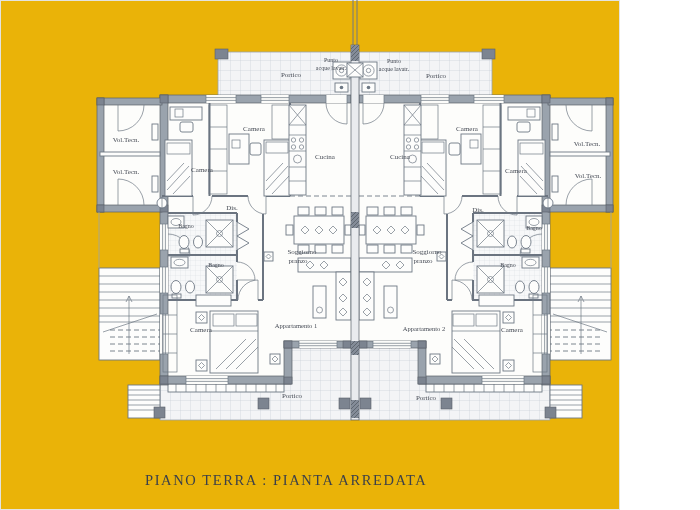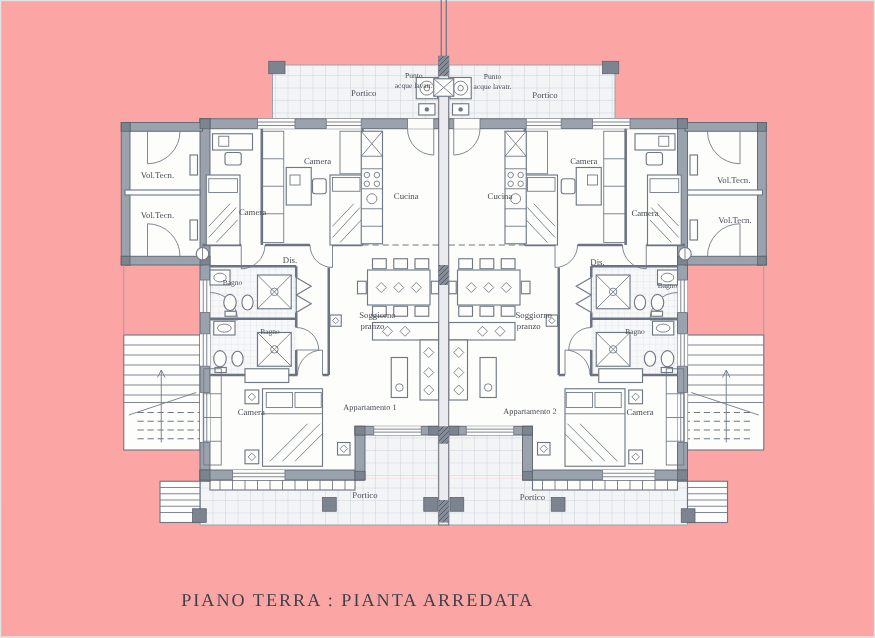--- a/index.html
+++ b/index.html
@@ -1,16 +1,16 @@
 <!DOCTYPE html>
 <html style="--wall-fill: #9aa3ad; --wall-dark: #596069; --line-ink: #6e7884; --grid-line: #c7ced7; --text-ink: #474c56;"><head>
 <meta charset="utf-8">
 <style>
   html,body{margin:0;padding:0;background:#ffffff;}
-  .page{position:relative;width:700px;height:510px;background:#fca5a5;
+  .page{position:relative;width:620px;height:510px;background:#eab308;
         box-shadow:inset 0 0 0 1px #e3e3e0;overflow:hidden;
         font-family:"Liberation Serif",serif;}
   svg{display:block}
   
   .wall{fill:var(--wall-fill);stroke:var(--wall-dark);stroke-width:.7}
   .wallcore{fill:#e9ebee;stroke:var(--wall-dark);stroke-width:.7}
   .pillar{fill:#7c8490;stroke:var(--wall-dark);stroke-width:.6}
   .inner{stroke:#6b7480;stroke-width:2;fill:none;stroke-linecap:butt}
   .thin{stroke:var(--line-ink);stroke-width:1;fill:none}
   .hair{stroke:#9aa3ad;stroke-width:.8;fill:none}

